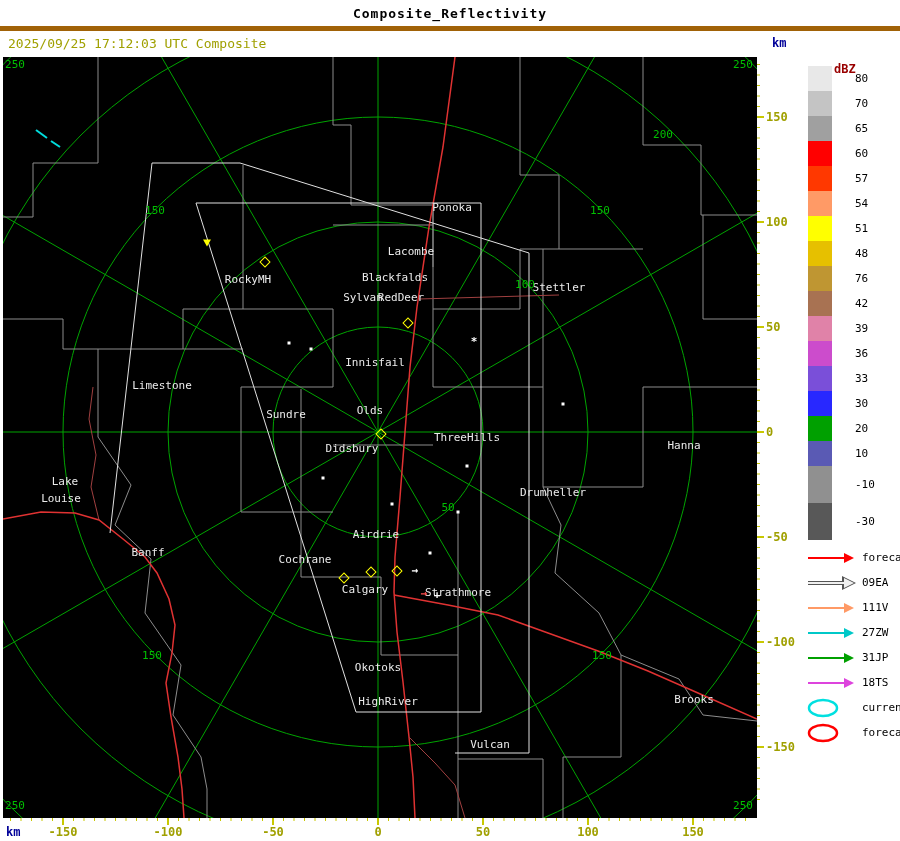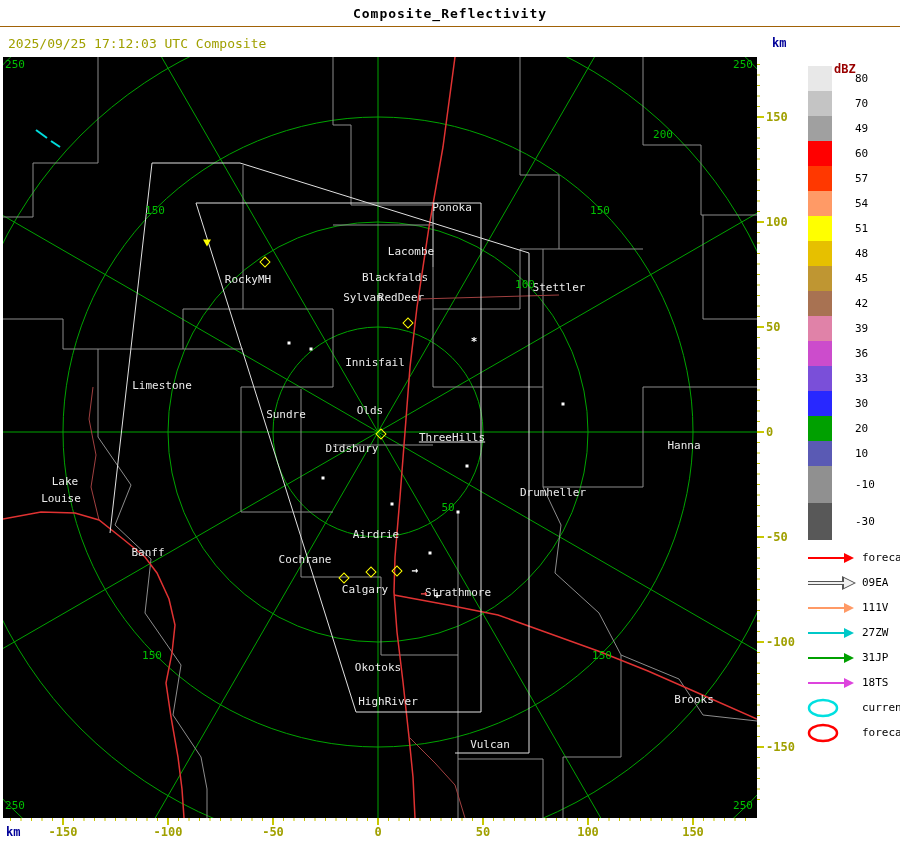--- a/index.html
+++ b/index.html
@@ -2,21 +2,21 @@
 <html style="--c-grid: #00a400; --c-ring_label: #00c000; --c-highway: #e03232; --c-boundary: #8c8c8c; --c-city: #ebebeb; --c-marker: #ffff00; --c-scan: #e0e0e0; --c-track: #00dcdc; --c-tick: #c8c800; --c-axis_text: #a0a000; --c-unit_text: #000099; --c-dbz_text: #990000;"><head>
 <meta charset="utf-8">
 <style>
   html,body{margin:0;padding:0;}
   body{
     width:900px;height:841px;position:relative;background:#ffffff;
     font-family:"DejaVu Sans Mono","Liberation Mono",monospace;overflow:hidden;
   }
   .titlebar{
     position:absolute;left:0;top:0;width:900px;height:26px;background:#ffffff;
-    border-bottom:1px solid #a16207;display:flex;align-items:center;justify-content:center;
+    border-bottom:5px solid #a16207;display:flex;align-items:center;justify-content:center;
     font-size:13px;font-weight:bold;color:#000;letter-spacing:1px;
   }
   .timestamp{position:absolute;left:8px;top:36px;font-size:13px;font-weight:normal;color:var(--c-axis_text);}
   .km-top{position:absolute;left:772px;top:36px;font-size:12px;font-weight:bold;color:var(--c-unit_text);}
   .map-panel{position:absolute;left:3px;top:57px;width:754px;height:761px;background:#000;overflow:hidden;}
   .map-svg{position:absolute;left:0;top:0;}
   #overlay-layer{position:absolute;left:0;top:0;width:754px;height:761px;}
   .ring{fill:none;stroke:var(--c-grid);stroke-width:1;}
   .radial{stroke:var(--c-grid);stroke-width:1;}
   .county{fill:none;stroke:var(--c-boundary);stroke-width:1;}
@@ -122,21 +122,21 @@
         <span class="city" style="left: 408px; top: 194px; position: absolute;">Lacombe</span>
         <span class="city" style="left: 392px; top: 220px; position: absolute;">Blackfalds</span>
         <span class="city" style="left: 360px; top: 240px; position: absolute;">Sylvan</span>
         <span class="city" style="left: 398px; top: 240px; position: absolute;">RedDeer</span>
         <span class="city" style="left: 556px; top: 230px; position: absolute;">Stettler</span>
         <span class="city" style="left: 245px; top: 222px; position: absolute;">RockyMH</span>
         <span class="city" style="left: 159px; top: 328px; position: absolute;">Limestone</span>
         <span class="city" style="left: 372px; top: 305px; position: absolute;">Innisfail</span>
         <span class="city" style="left: 283px; top: 357px; position: absolute;">Sundre</span>
         <span class="city" style="left: 367px; top: 353px; position: absolute;">Olds</span>
-        <span class="city" style="left: 449px; top: 380px; position: absolute; text-decoration: underline;">ThreeHills</span>
+        <span class="city" style="left: 464px; top: 380px; position: absolute;">ThreeHills</span>
         <span class="city" style="left: 681px; top: 388px; position: absolute;">Hanna</span>
         <span class="city" style="left: 349px; top: 391px; position: absolute;">Didsbury</span>
         <span class="city" style="left: 550px; top: 435px; position: absolute;">Drumheller</span>
         <span class="city" style="left: 62px; top: 424px; position: absolute;">Lake</span>
         <span class="city" style="left: 58px; top: 441px; position: absolute;">Louise</span>
         <span class="city" style="left: 373px; top: 477px; position: absolute;">Airdrie</span>
         <span class="city" style="left: 145px; top: 495px; position: absolute;">Banff</span>
         <span class="city" style="left: 302px; top: 502px; position: absolute;">Cochrane</span>
         <span class="city" style="left: 362px; top: 532px; position: absolute;">Calgary</span>
         <span class="city" style="left: 455px; top: 535px; position: absolute;">Strathmore</span>
@@ -349,21 +349,21 @@
       <div class="cb-row">
         <div class="cb-swatch" style="height: 25px; background: rgb(232, 232, 232);"></div>
         <span class="cb-label">80</span>
       </div>
       <div class="cb-row">
         <div class="cb-swatch" style="height: 25px; background: rgb(196, 196, 196);"></div>
         <span class="cb-label">70</span>
       </div>
       <div class="cb-row">
         <div class="cb-swatch" style="height: 25px; background: rgb(160, 160, 160);"></div>
-        <span class="cb-label">49</span>
+        <span class="cb-label">65</span>
       </div>
       <div class="cb-row">
         <div class="cb-swatch" style="height: 25px; background: rgb(255, 0, 0);"></div>
         <span class="cb-label">60</span>
       </div>
       <div class="cb-row">
         <div class="cb-swatch" style="height: 25px; background: rgb(255, 56, 0);"></div>
         <span class="cb-label">57</span>
       </div>
       <div class="cb-row">
@@ -373,21 +373,21 @@
       <div class="cb-row">
         <div class="cb-swatch" style="height: 25px; background: rgb(255, 255, 0);"></div>
         <span class="cb-label">51</span>
       </div>
       <div class="cb-row">
         <div class="cb-swatch" style="height: 25px; background: rgb(230, 192, 0);"></div>
         <span class="cb-label">48</span>
       </div>
       <div class="cb-row">
         <div class="cb-swatch" style="height: 25px; background: rgb(191, 150, 50);"></div>
-        <span class="cb-label">45</span>
+        <span class="cb-label">76</span>
       </div>
       <div class="cb-row">
         <div class="cb-swatch" style="height: 25px; background: rgb(168, 114, 82);"></div>
         <span class="cb-label">42</span>
       </div>
       <div class="cb-row">
         <div class="cb-swatch" style="height: 25px; background: rgb(224, 130, 168);"></div>
         <span class="cb-label">39</span>
       </div>
       <div class="cb-row">

